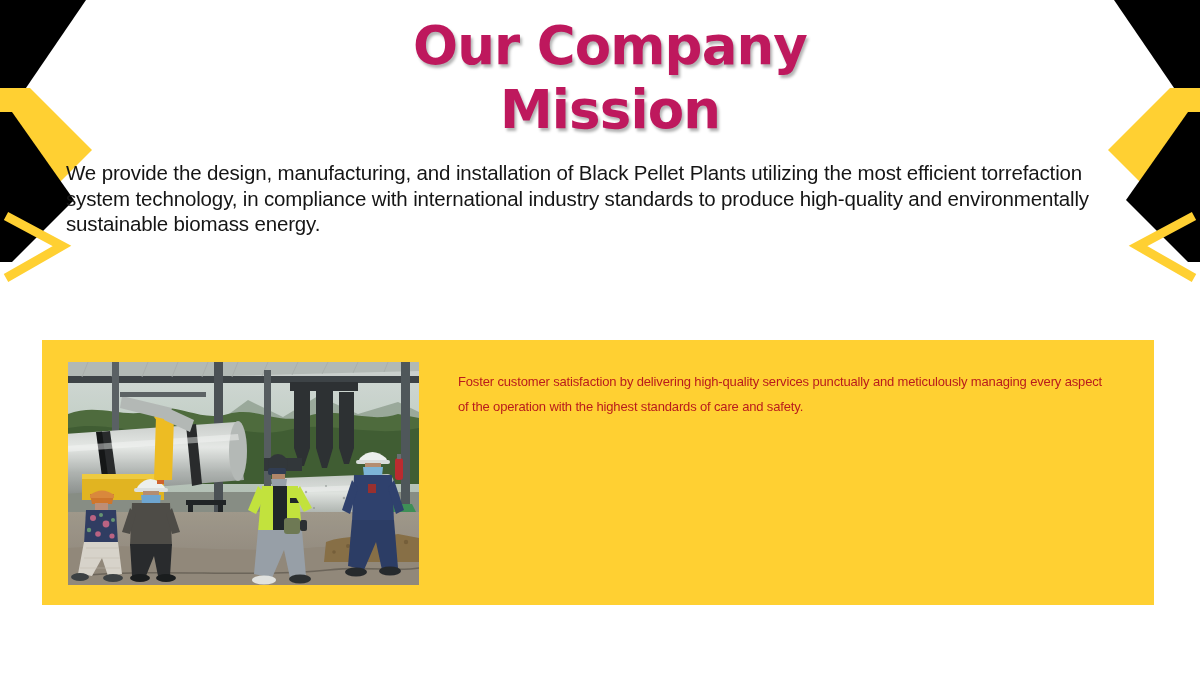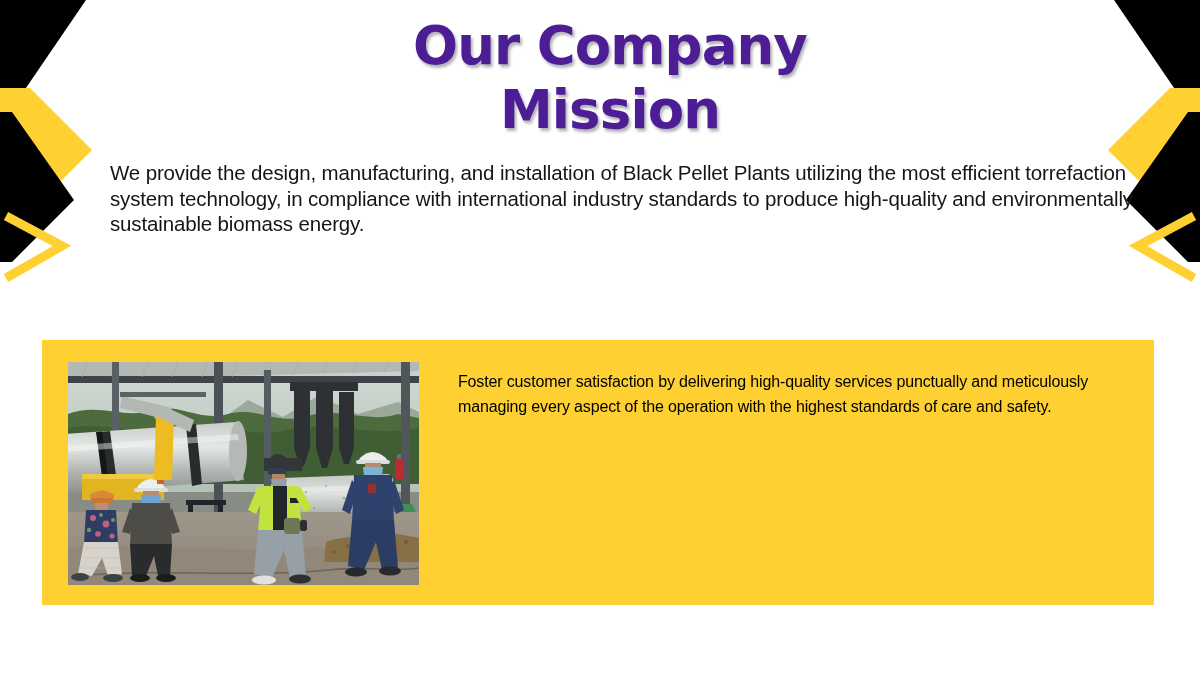--- a/index.html
+++ b/index.html
@@ -35,34 +35,33 @@
     width: 1200px;
     text-align: center;
     z-index: 5;
   }
   .title-line {
     font-family: "DejaVu Sans", sans-serif;
     font-weight: 700;
     font-size: 53px;
     line-height: 1.20;
     letter-spacing: -0.9px;
-    color: #4c1d95;
+    color: #be185d;
     text-shadow: 2px 3px 3px rgba(0,0,0,0.30);
     white-space: nowrap;
     padding-left: 20px;
   }
 
   
   .intro {
     position: absolute;
     left: 66px;
     top: 160px;
     width: 1070px;
     z-index: 5;
-    margin-left: 44px;
   }
   .intro p {
     margin: 0;
     font-family: "Liberation Sans", sans-serif;
     font-size: 20.5px;
     line-height: 25.5px;
     color: #151515;
     letter-spacing: -0.15px;
   }
 
@@ -79,23 +78,23 @@
   .panel-text {
     position: absolute;
     left: 458px;
     top: 370px;
     width: 650px;
     z-index: 6;
   }
   .panel-text p {
     margin: 0;
     font-family: "Liberation Sans", sans-serif;
-    font-size: 16px;
+    font-size: 13px;
     line-height: 24.5px;
-    color: #000000;
+    color: #b91c1c;
     letter-spacing: -0.15px;
   }
 
   
   .photo {
     position: absolute;
     left: 68px;
     top: 362px;
     width: 351px;
     height: 223px;

